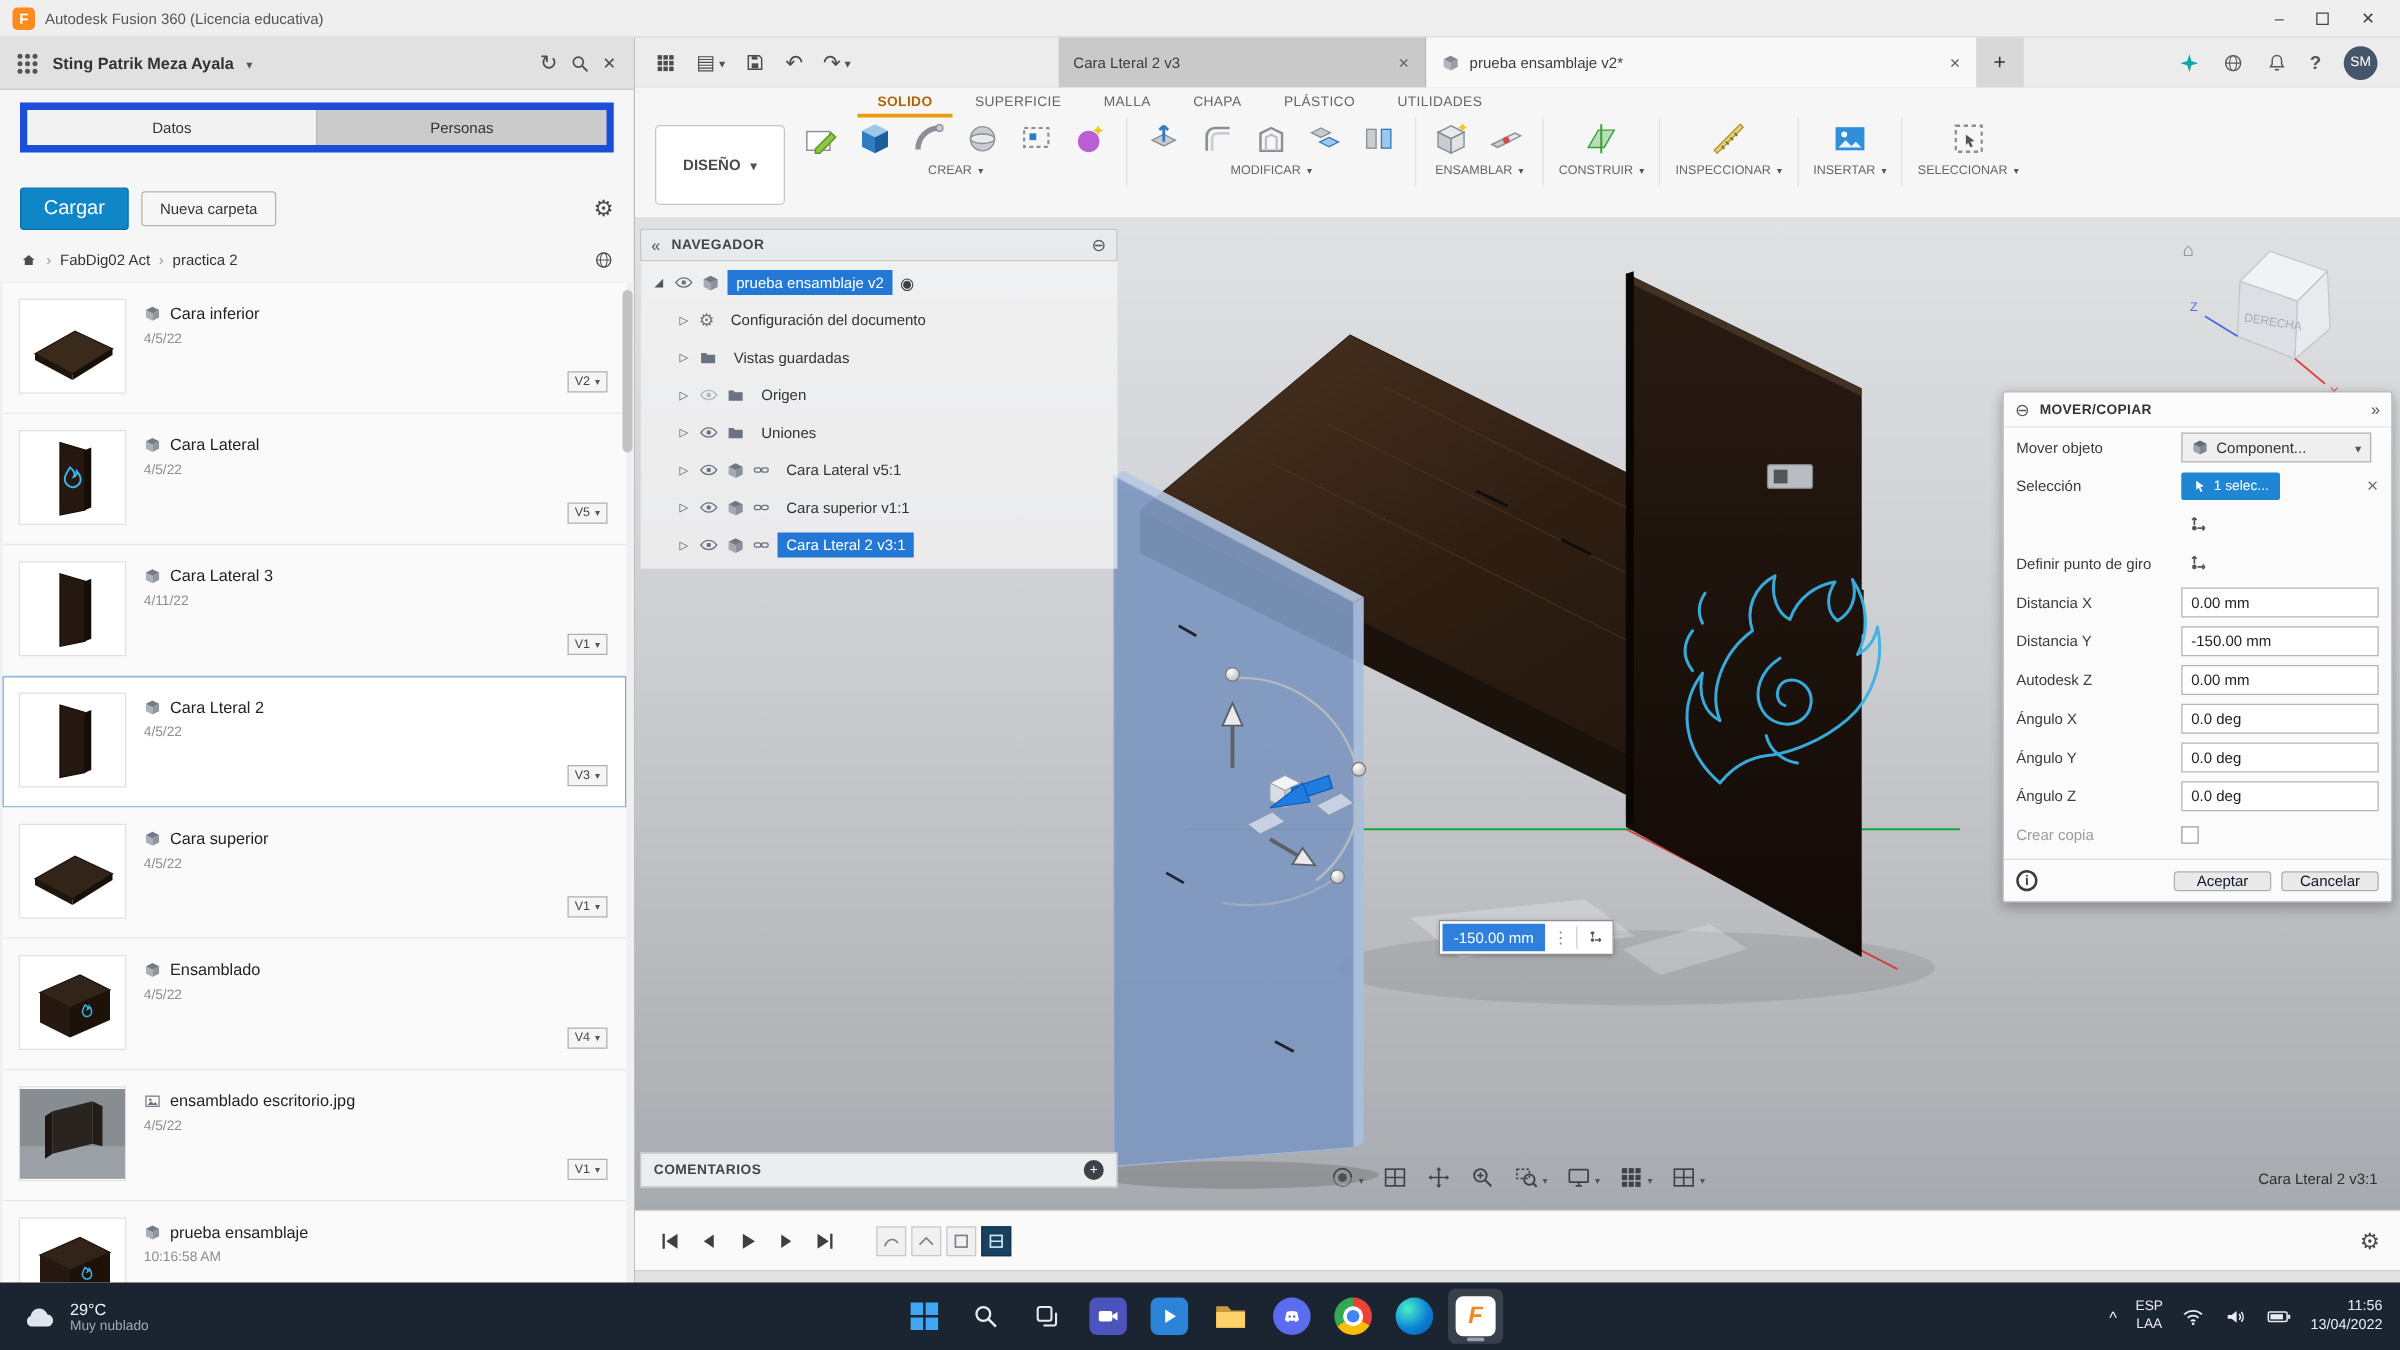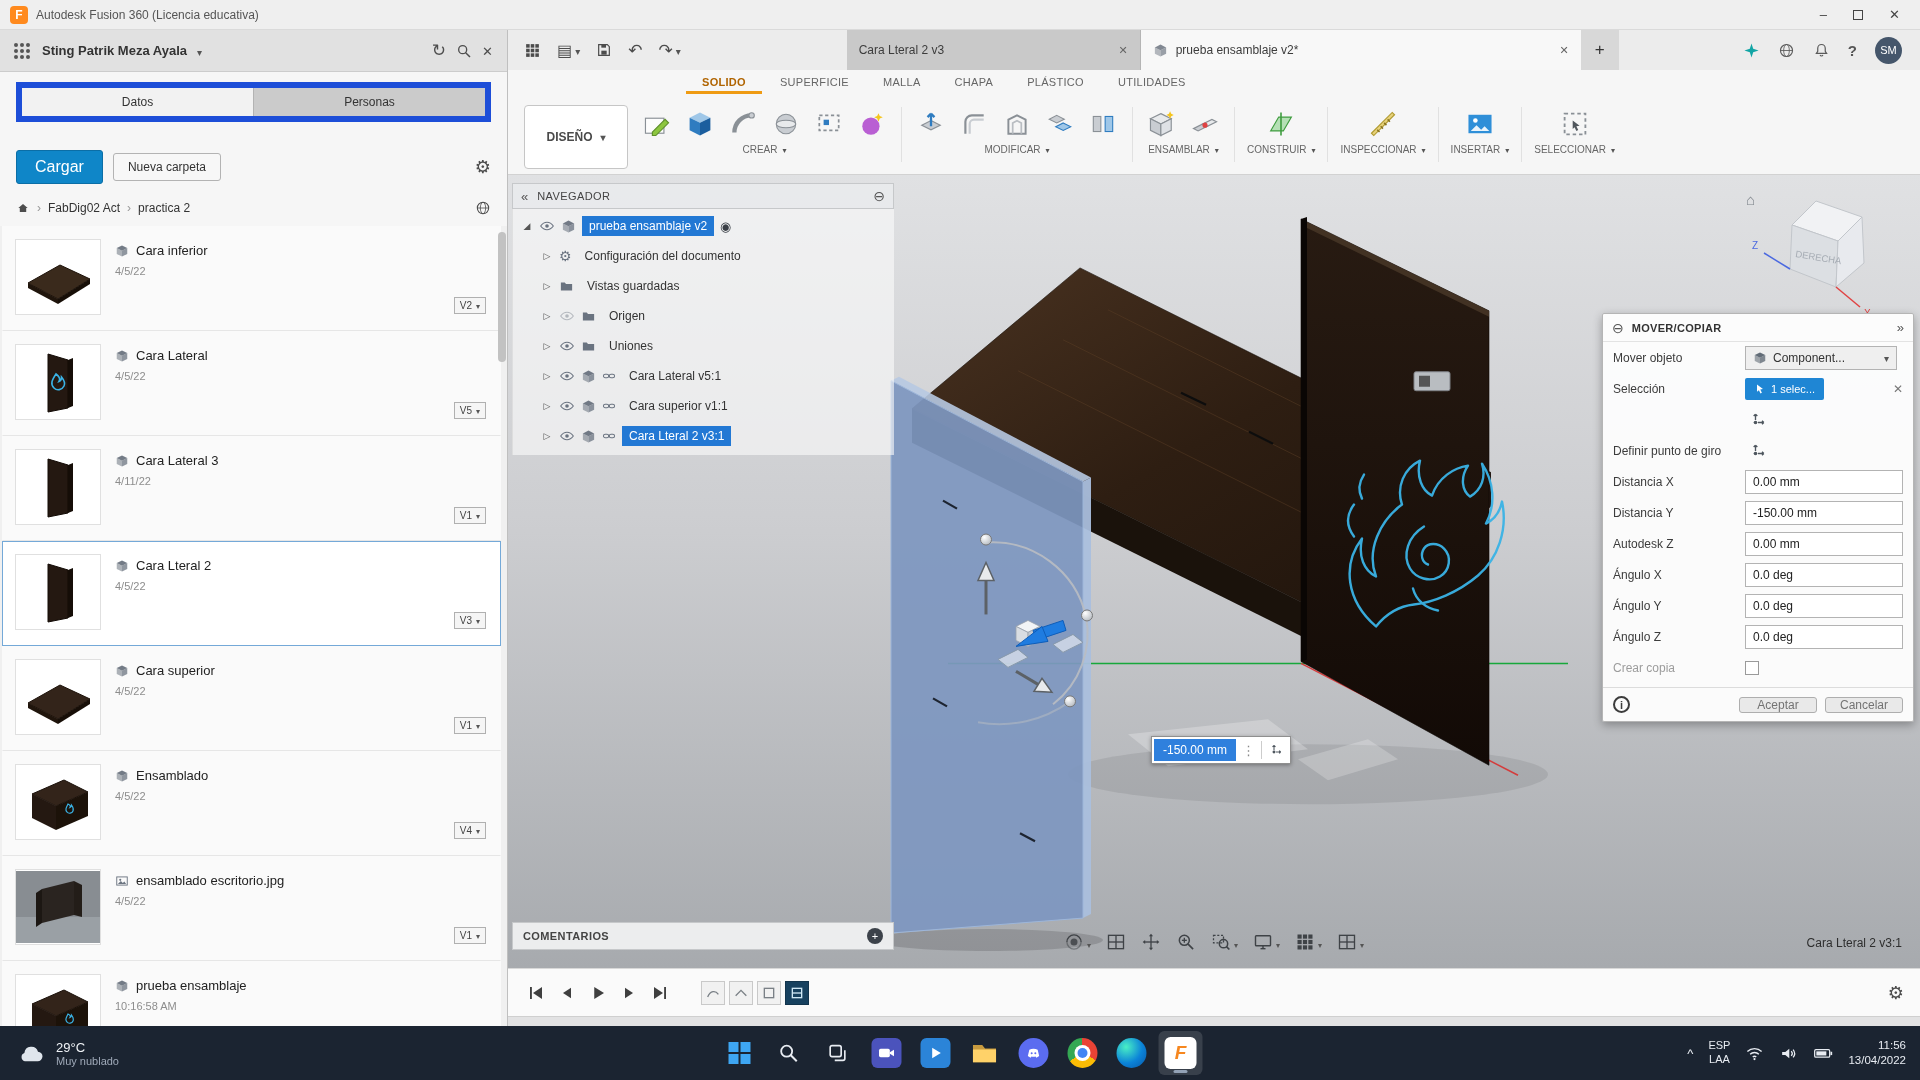--- a/index.html
+++ b/index.html
@@ -70,38 +70,38 @@
 .top-icons{display:flex;align-items:center;gap:18px;padding:0 18px;margin-left:auto}
 .help-q{font-size:15px;font-weight:bold;color:#555}
 .help-q::before{content:"?"}
 .avatar{width:27px;height:27px;border-radius:50%;background:#45566b;color:#fff;font-size:11px;display:flex;align-items:center;justify-content:center}
 
 
 .ribbon{background:#f6f6f6;border-bottom:1px solid #d2d2d2;flex:none}
 .r-tabs{display:flex;gap:2px;padding-left:178px;height:24px;align-items:flex-end}
 .r-tab{font-size:11px;color:#666;padding:4px 16px 3px;letter-spacing:.3px;border-bottom:3px solid transparent}
 .r-tab.active{color:#b06400;font-weight:bold;border-bottom-color:#ef9b13}
-.r-body{display:flex;align-items:center;height:80px;padding-left:16px}
+.r-body{display:flex;align-items:flex-start;height:80px;padding-left:16px}
 .ws-btn{width:104px;height:64px;margin-top:6px;background:#fff;border:1px solid #c6c6c6;border-radius:4px;display:flex;align-items:center;justify-content:center;gap:8px;font-size:12px;font-weight:bold;color:#4a4a4a;flex:none}
 .r-group{display:flex;flex-direction:column;align-items:center;padding:0 12px}
 .r-group + .r-group{border-left:1px solid #e1e1e1}
 .r-icons{flex:1;display:flex;align-items:center;gap:9px}
 .r-icon{width:34px;height:34px;display:flex;align-items:center;justify-content:center}
 .r-label{font-size:10px;color:#666;padding:3px 0 7px;display:flex;gap:5px;align-items:center}
 .r-label .caret::before{font-size:8px}
 
 
 .viewport{flex:1;position:relative;overflow:hidden;background:linear-gradient(180deg,#e0e1e3 0%,#cccdd0 45%,#a7aaae 100%)}
 .scene{position:absolute;inset:0;width:100%;height:100%}
 
 
 .navigator{position:absolute;left:4px;top:8px;width:382px;font-size:12px;color:#333}
 .nav-header{height:26px;background:rgba(233,234,236,.94);border:1px solid #c6c8ca;display:flex;align-items:center;gap:9px;padding:0 8px}
 .g-chevL::before{content:"«";color:#555;font-size:13px}
-.nav-title{font-size:11px;font-weight:normal;color:#444;letter-spacing:.4px}
+.nav-title{font-size:11px;font-weight:bold;color:#444;letter-spacing:.4px}
 .g-minuscirc::before{content:"⊖";color:#555;font-size:14px}
 .nav-tree{background:rgba(252,252,252,.6);padding:2px 0 4px;border-left:1px solid rgba(200,200,200,.4)}
 .nav-row{display:flex;align-items:center;gap:6px;height:30px;padding:0 8px}
 .nav-row.child{padding-left:28px}
 .exp{width:12px;color:#555;font-size:9px;text-align:center}
 .exp-c::before{content:"▷"}
 .exp-o::before{content:"◢"}
 .nicon{color:#6a7380}
 .nicon.dim{color:#b4b8be}
 .nav-label{padding:3px 7px;font-size:12px;color:#333;white-space:nowrap}
@@ -125,21 +125,21 @@
 .chip{display:flex;align-items:center;gap:5px;height:22px;background:#1f86d4;border-radius:2px;padding:0 9px;color:#fff;font-size:11px}
 .d-x::before{content:"✕";color:#777;font-size:12px}
 .ticons{display:flex;gap:6px;align-items:center}
 .ticon{width:26px;height:26px;display:flex;align-items:center;justify-content:center;color:#4e565e;border:1px solid transparent;border-radius:3px}
 .ticon.active{background:#1f86d4;color:#fff;border-color:#1668a8}
 .d-input{flex:1;height:24px;border:1px solid #b3b3b3;background:#fff;display:flex;align-items:center;padding:0 7px;font-size:12px;color:#222}
 .checkbox{width:14px;height:14px;border:1px solid #9a9a9a;background:#fff}
 .dlg-foot{display:flex;align-items:center;gap:8px;border-top:1px solid #dcdcdc;padding:8px 10px;margin-top:4px}
 .info-i{width:17px;height:17px;border:2px solid #3c3c3c;border-radius:50%;display:flex;align-items:center;justify-content:center;font-size:11px;font-weight:bold;color:#3c3c3c}
 .info-i::before{content:"i"}
-.dlg-btn{min-width:78px;height:16px;background:#e9e9e9;border:1px solid #aeaeae;border-radius:3px;font-size:12px;color:#737373;display:flex;align-items:center;justify-content:center}
+.dlg-btn{min-width:78px;height:16px;background:#e9e9e9;border:1px solid #aeaeae;border-radius:3px;font-size:12px;color:#0f172a;display:flex;align-items:center;justify-content:center}
 
 
 .dim-box{position:absolute;left:643px;top:561px;height:28px;background:#fff;border:1px solid #8f8f8f;box-shadow:0 1px 4px rgba(0,0,0,.35);display:flex;align-items:center;gap:6px;padding:2px 6px 2px 2px}
 .dim-val{background:#2f80dd;color:#fff;font-size:12px;padding:4px 9px}
 .g-dots3::before{content:"⋮";color:#888;font-size:13px}
 .dim-sep{width:1px;height:18px;background:#ccc}
 
 
 .comments{position:absolute;left:4px;bottom:18px;width:382px;height:28px;background:rgba(238,239,240,.96);border:1px solid #c6c8ca;display:flex;align-items:center;gap:8px;padding:0 10px}
 .cm-title{font-size:11px;font-weight:bold;color:#444;letter-spacing:.4px}

